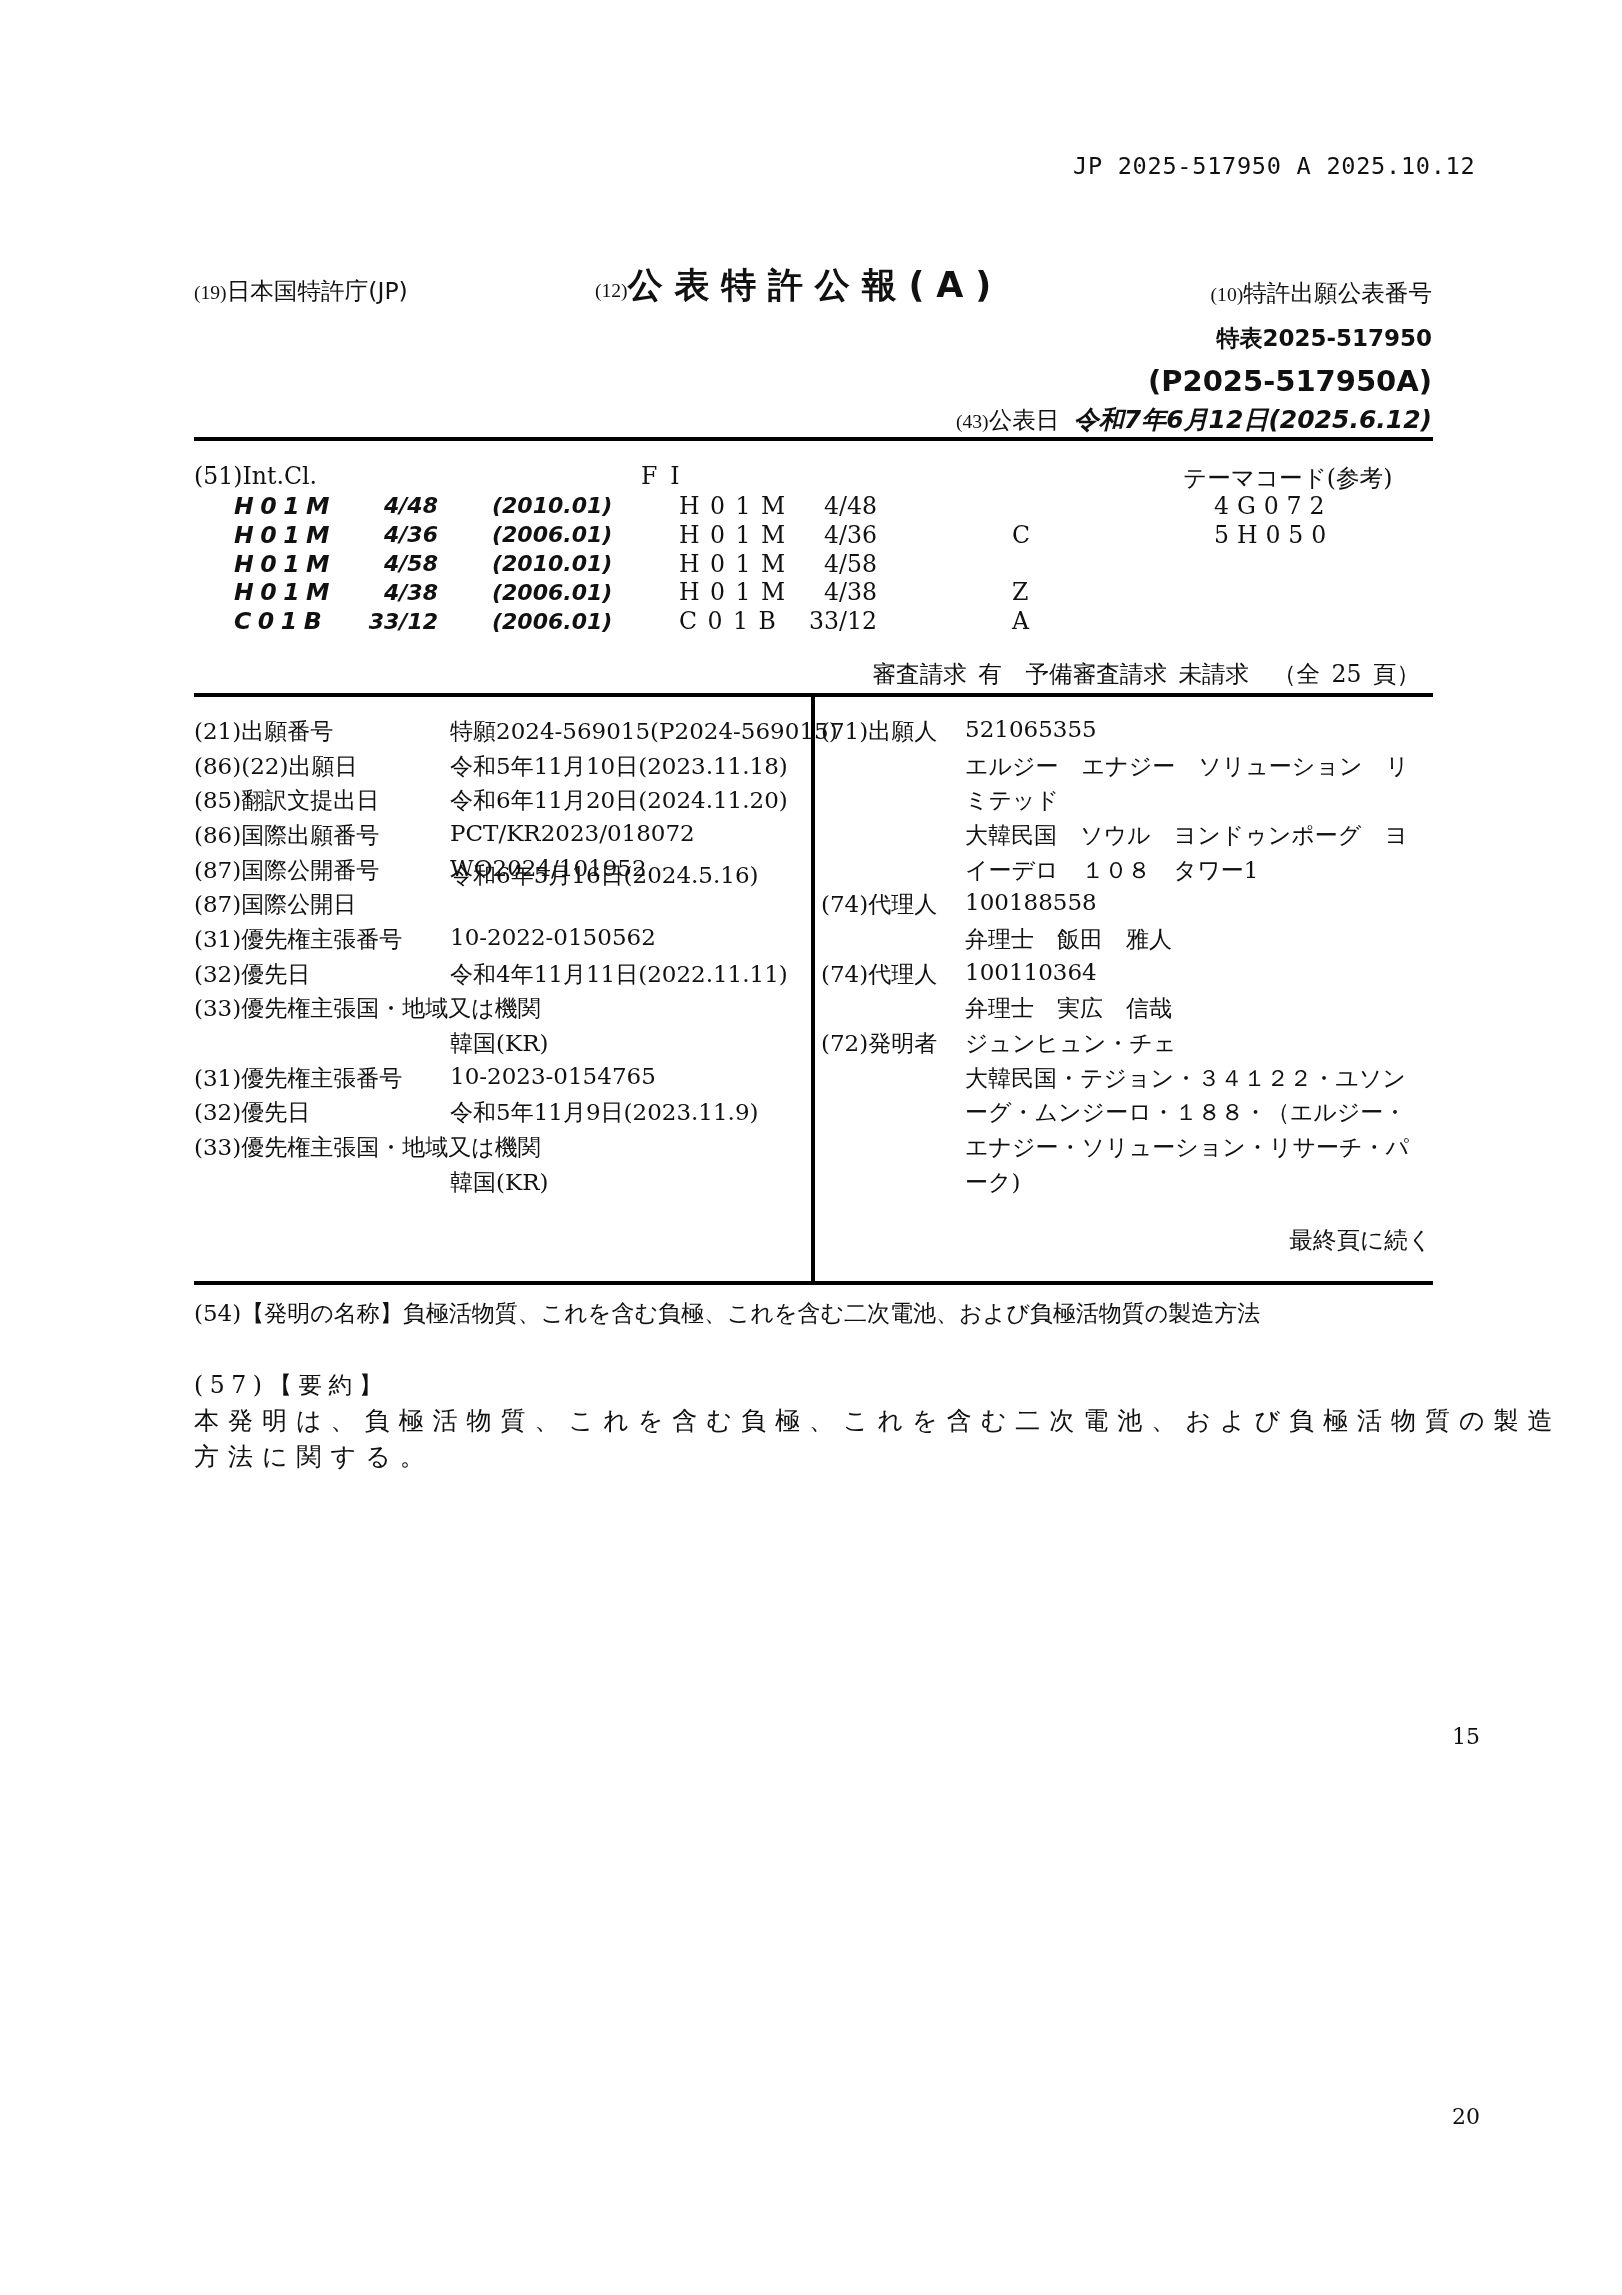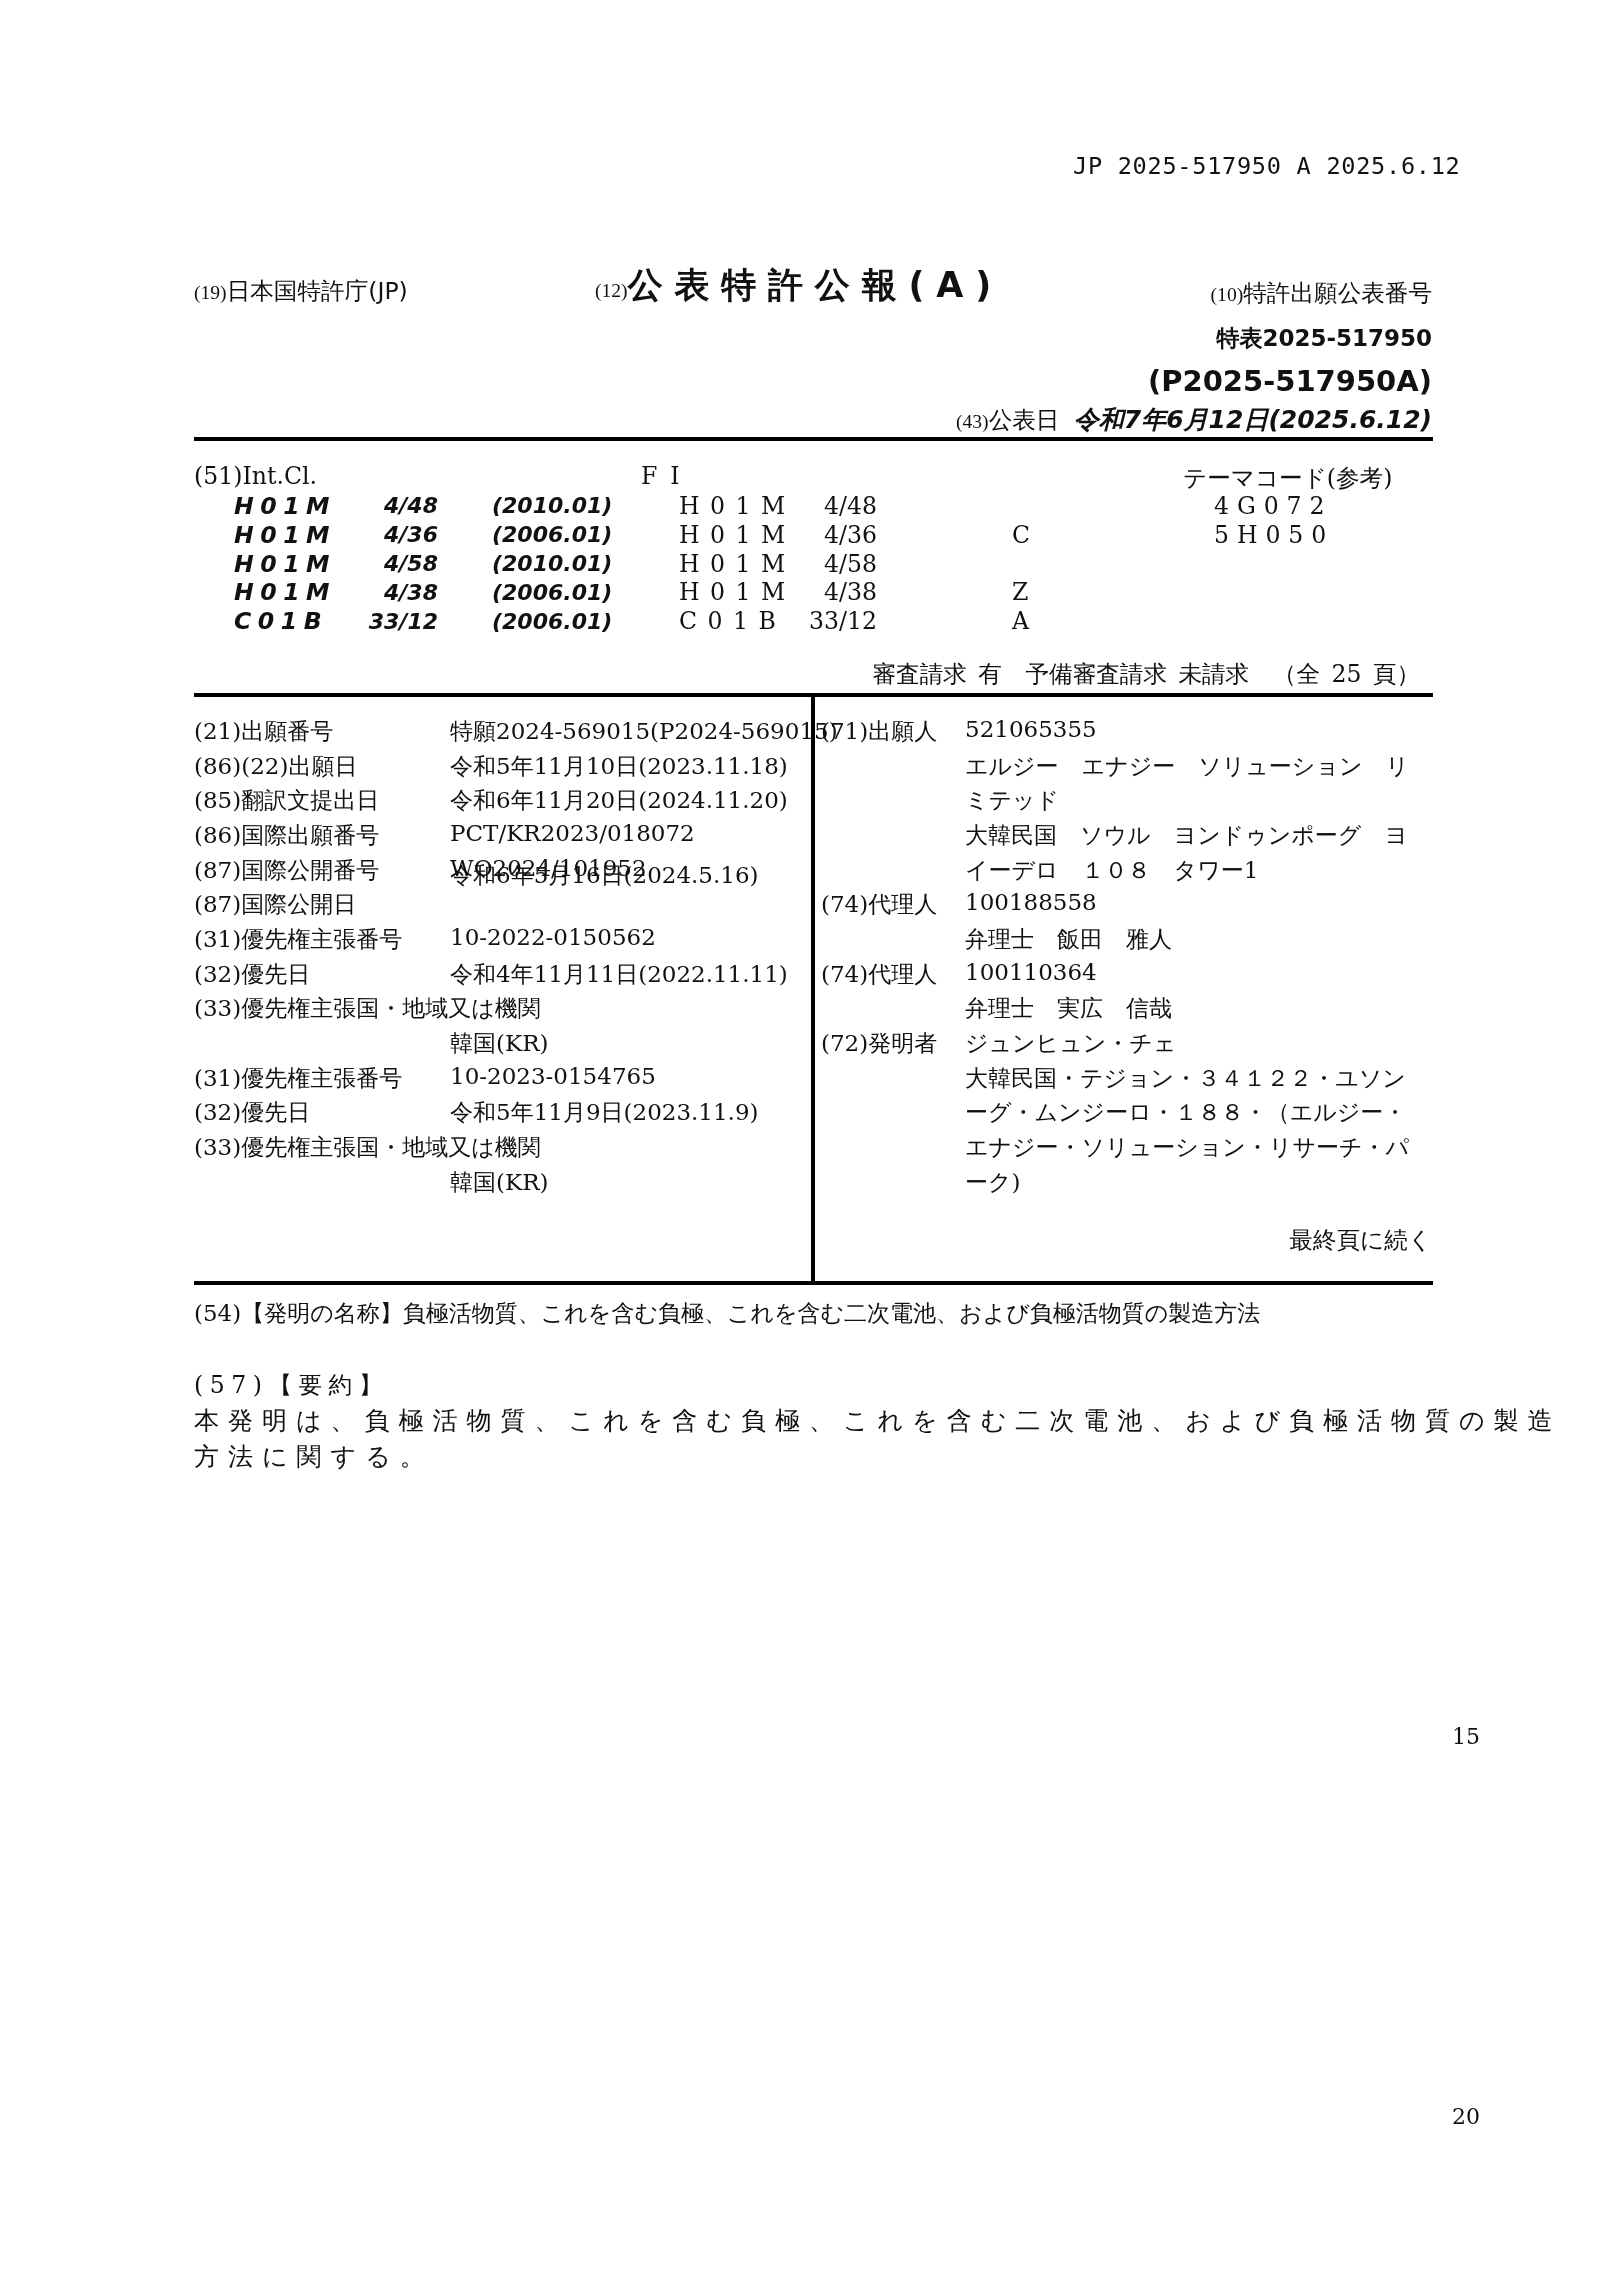--- a/index.html
+++ b/index.html
@@ -56,21 +56,21 @@
   
   #title-line { left: 194px; top: 1298px; font-size: 23px; }
   #abs-head { left: 194px; top: 1369px; font-size: 23.6px; letter-spacing: 6.5px; }
   .abs-line { left: 194px; font-size: 25px; letter-spacing: 9px; }
 
   .line-no { right: 143px; font-size: 22px; }
 </style>
 </head>
 <body>
 
-<div class="abs mono" id="page-header">JP  2025-517950  A  2025.6.12</div>
+<div class="abs mono" id="page-header">JP  2025-517950  A  2025.10.12</div>
 
 <div class="abs sans" id="office">
   <span class="num serif">(19)</span><span>日本国特許庁(JP)</span>
 </div>
 <div class="abs sans" id="gazette">
   <span class="num serif">(12)</span><span>公表特許公報(A)</span>
 </div>
 <div class="abs sans" id="pubno-label">
   <span class="num serif">(10)</span><span>特許出願公表番号</span>
 </div>

